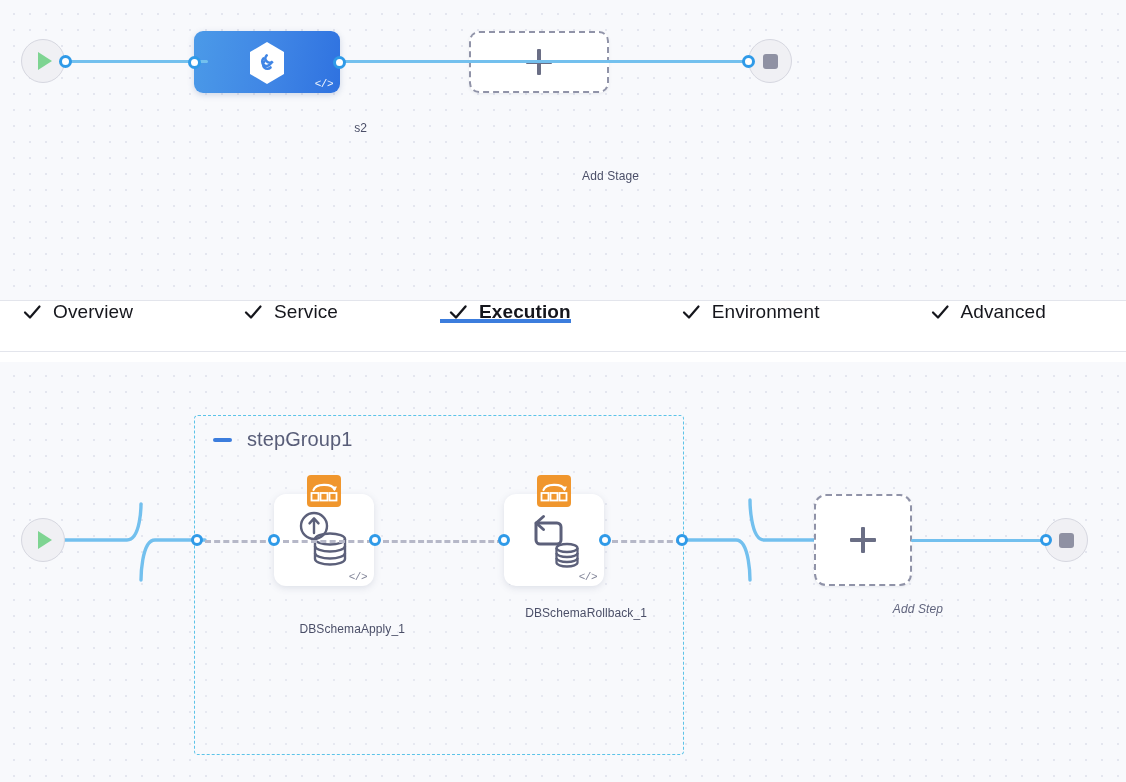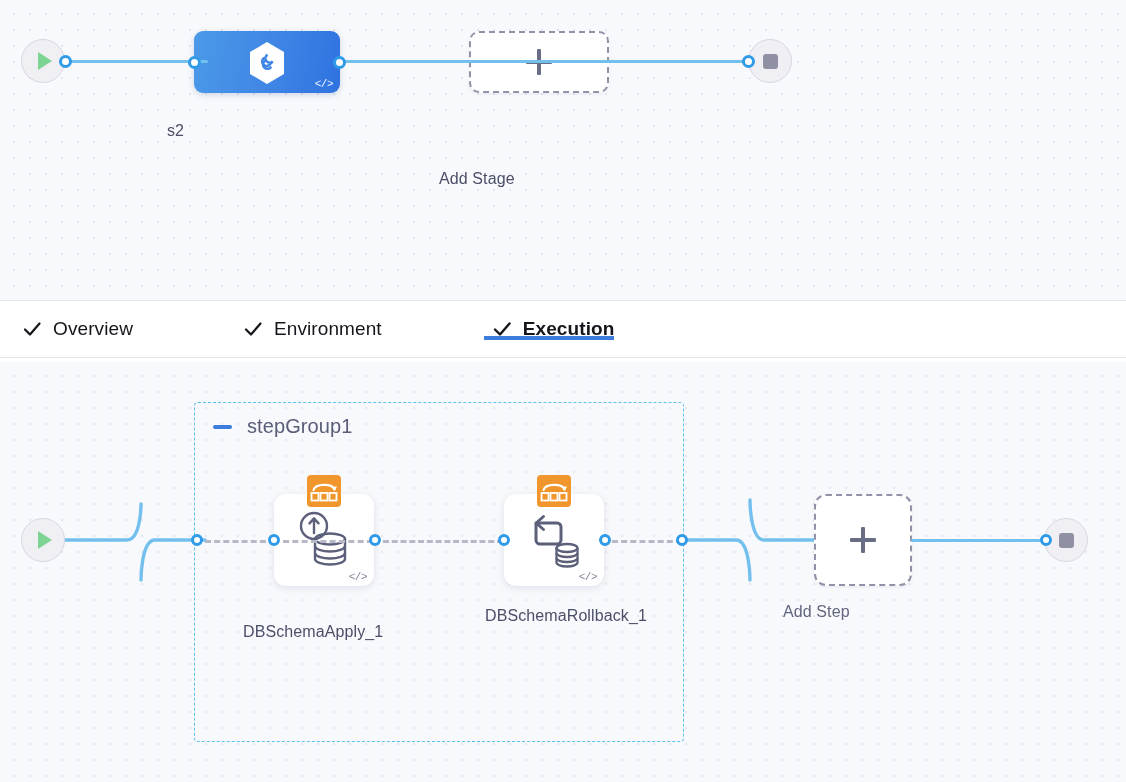--- a/index.html
+++ b/index.html
@@ -121,22 +121,22 @@
     content: "";
     position: absolute;
     background: #6a6e85;
     border-radius: 1px;
   }
   .plus::before { left: 11px; top: 0;  width: 4px; height: 26px; }
   .plus::after  { top: 11px; left: 0;  width: 26px; height: 4px; }
 
   .node-label {
     position: absolute;
-    text-align: left;
-    font-size: 16px;
+    text-align: right;
+    font-size: 12px;
     color: #4b4f68;
     line-height: 1.28;
     letter-spacing: .1px;
   }
   .node-label.muted { color: #61657e; }
 
   
   .step-card {
     position: absolute;
     width: 100px; height: 92px;
@@ -178,27 +178,27 @@
   .sg-title {
     font-size: 20px;
     color: #585d78;
     letter-spacing: .1px;
   }
 
   
   .tabbar {
     position: absolute;
     left: 0; top: 300px;
-    width: 1126px; height: 58px;
+    width: 1126px; height: 52px;
     background: #ffffff;
     border-top: 1px solid #e3e5ec;
     border-bottom: 1px solid #e3e5ec;
     box-sizing: border-box;
     display: flex;
-    align-items: center;
+    align-items: flex-start;
     padding-left: 14px;
   }
   .tab {
     position: relative;
     display: flex;
     align-items: center;
     gap: 11px;
     padding: 0 30px 0 8px;
     margin-right: 72px;
     cursor: pointer;
@@ -274,35 +274,51 @@
         </svg>
     </span>
     <span class="tab-label">Overview</span>
   </div>
   <div class="tab">
     <span class="check">
       <svg viewBox="0 0 20 20" width="20" height="20">
           <path d="M3 10.5 L8 15.5 L17.5 4.5" fill="none" stroke="#15161c" stroke-width="2.2" stroke-linecap="round" stroke-linejoin="round"></path>
         </svg>
     </span>
-    <span class="tab-label">Environment</span>
+    <span class="tab-label">Service</span>
   </div>
   <div class="tab active">
     <span class="check">
       <svg viewBox="0 0 20 20" width="20" height="20">
           <path d="M3 10.5 L8 15.5 L17.5 4.5" fill="none" stroke="#15161c" stroke-width="2.4" stroke-linecap="round" stroke-linejoin="round"></path>
         </svg>
     </span>
     <span class="tab-label">Execution</span>
   </div>
+  <div class="tab">
+    <span class="check">
+      <svg viewBox="0 0 20 20" width="20" height="20">
+          <path d="M3 10.5 L8 15.5 L17.5 4.5" fill="none" stroke="#15161c" stroke-width="2.2" stroke-linecap="round" stroke-linejoin="round"></path>
+        </svg>
+    </span>
+    <span class="tab-label">Environment</span>
+  </div>
+  <div class="tab">
+    <span class="check">
+      <svg viewBox="0 0 20 20" width="20" height="20">
+          <path d="M3 10.5 L8 15.5 L17.5 4.5" fill="none" stroke="#15161c" stroke-width="2.2" stroke-linecap="round" stroke-linejoin="round"></path>
+        </svg>
+    </span>
+    <span class="tab-label">Advanced</span>
+  </div>
 </div>
 
 <div class="canvas" id="step-canvas">
 
-  <div class="step-group" style="left:194px; top:40px; width:490px; height:340px;">
+  <div class="step-group" style="left:194px; top:53px; width:490px; height:340px;">
     <div class="sg-header">
       <span class="sg-minus"></span>
       <span class="sg-title">stepGroup1</span>
     </div>
   </div>
 
   <svg style="position:absolute; left:57px; top:140px; width:150px; height:80px; overflow:visible;">
     <path d="M2 38 L70 38 C84 38 84 2 84 2" fill="none" stroke="#73c0ee" stroke-width="3.4" stroke-linecap="round"></path>
     <path d="M84 78 C84 78 84 38 98 38 L148 38" fill="none" stroke="#73c0ee" stroke-width="3.4" stroke-linecap="round"></path>
   </svg>
@@ -389,21 +405,21 @@
     </div>
     <div class="port sm" style="left:-6px; top:40px;"></div>
     <div class="port sm" style="left:95px; top:40px;"></div>
     <div class="node-label" style="left:-31px; top:112px; width:162px;margin-left:12px;">DBSchemaRollback_1</div>
   </div>
 
   <div class="node" style="left:814px; top:132px;">
     <div class="add-box step">
       <div class="plus"></div>
     </div>
-    <div class="node-label muted" style="left:-31px; top:108px; width:160px;">Add Step</div>
+    <div class="node-label muted" style="left:-31px; top:108px; width:160px;font-style:italic;">Add Step</div>
   </div>
 
   <div class="node" style="left:1044px; top:156px;">
     <div class="terminal">
       <div class="stop-sq"></div>
     </div>
     <div class="port sm" style="left:-4px; top:16px;"></div>
   </div>
 </div>
 

